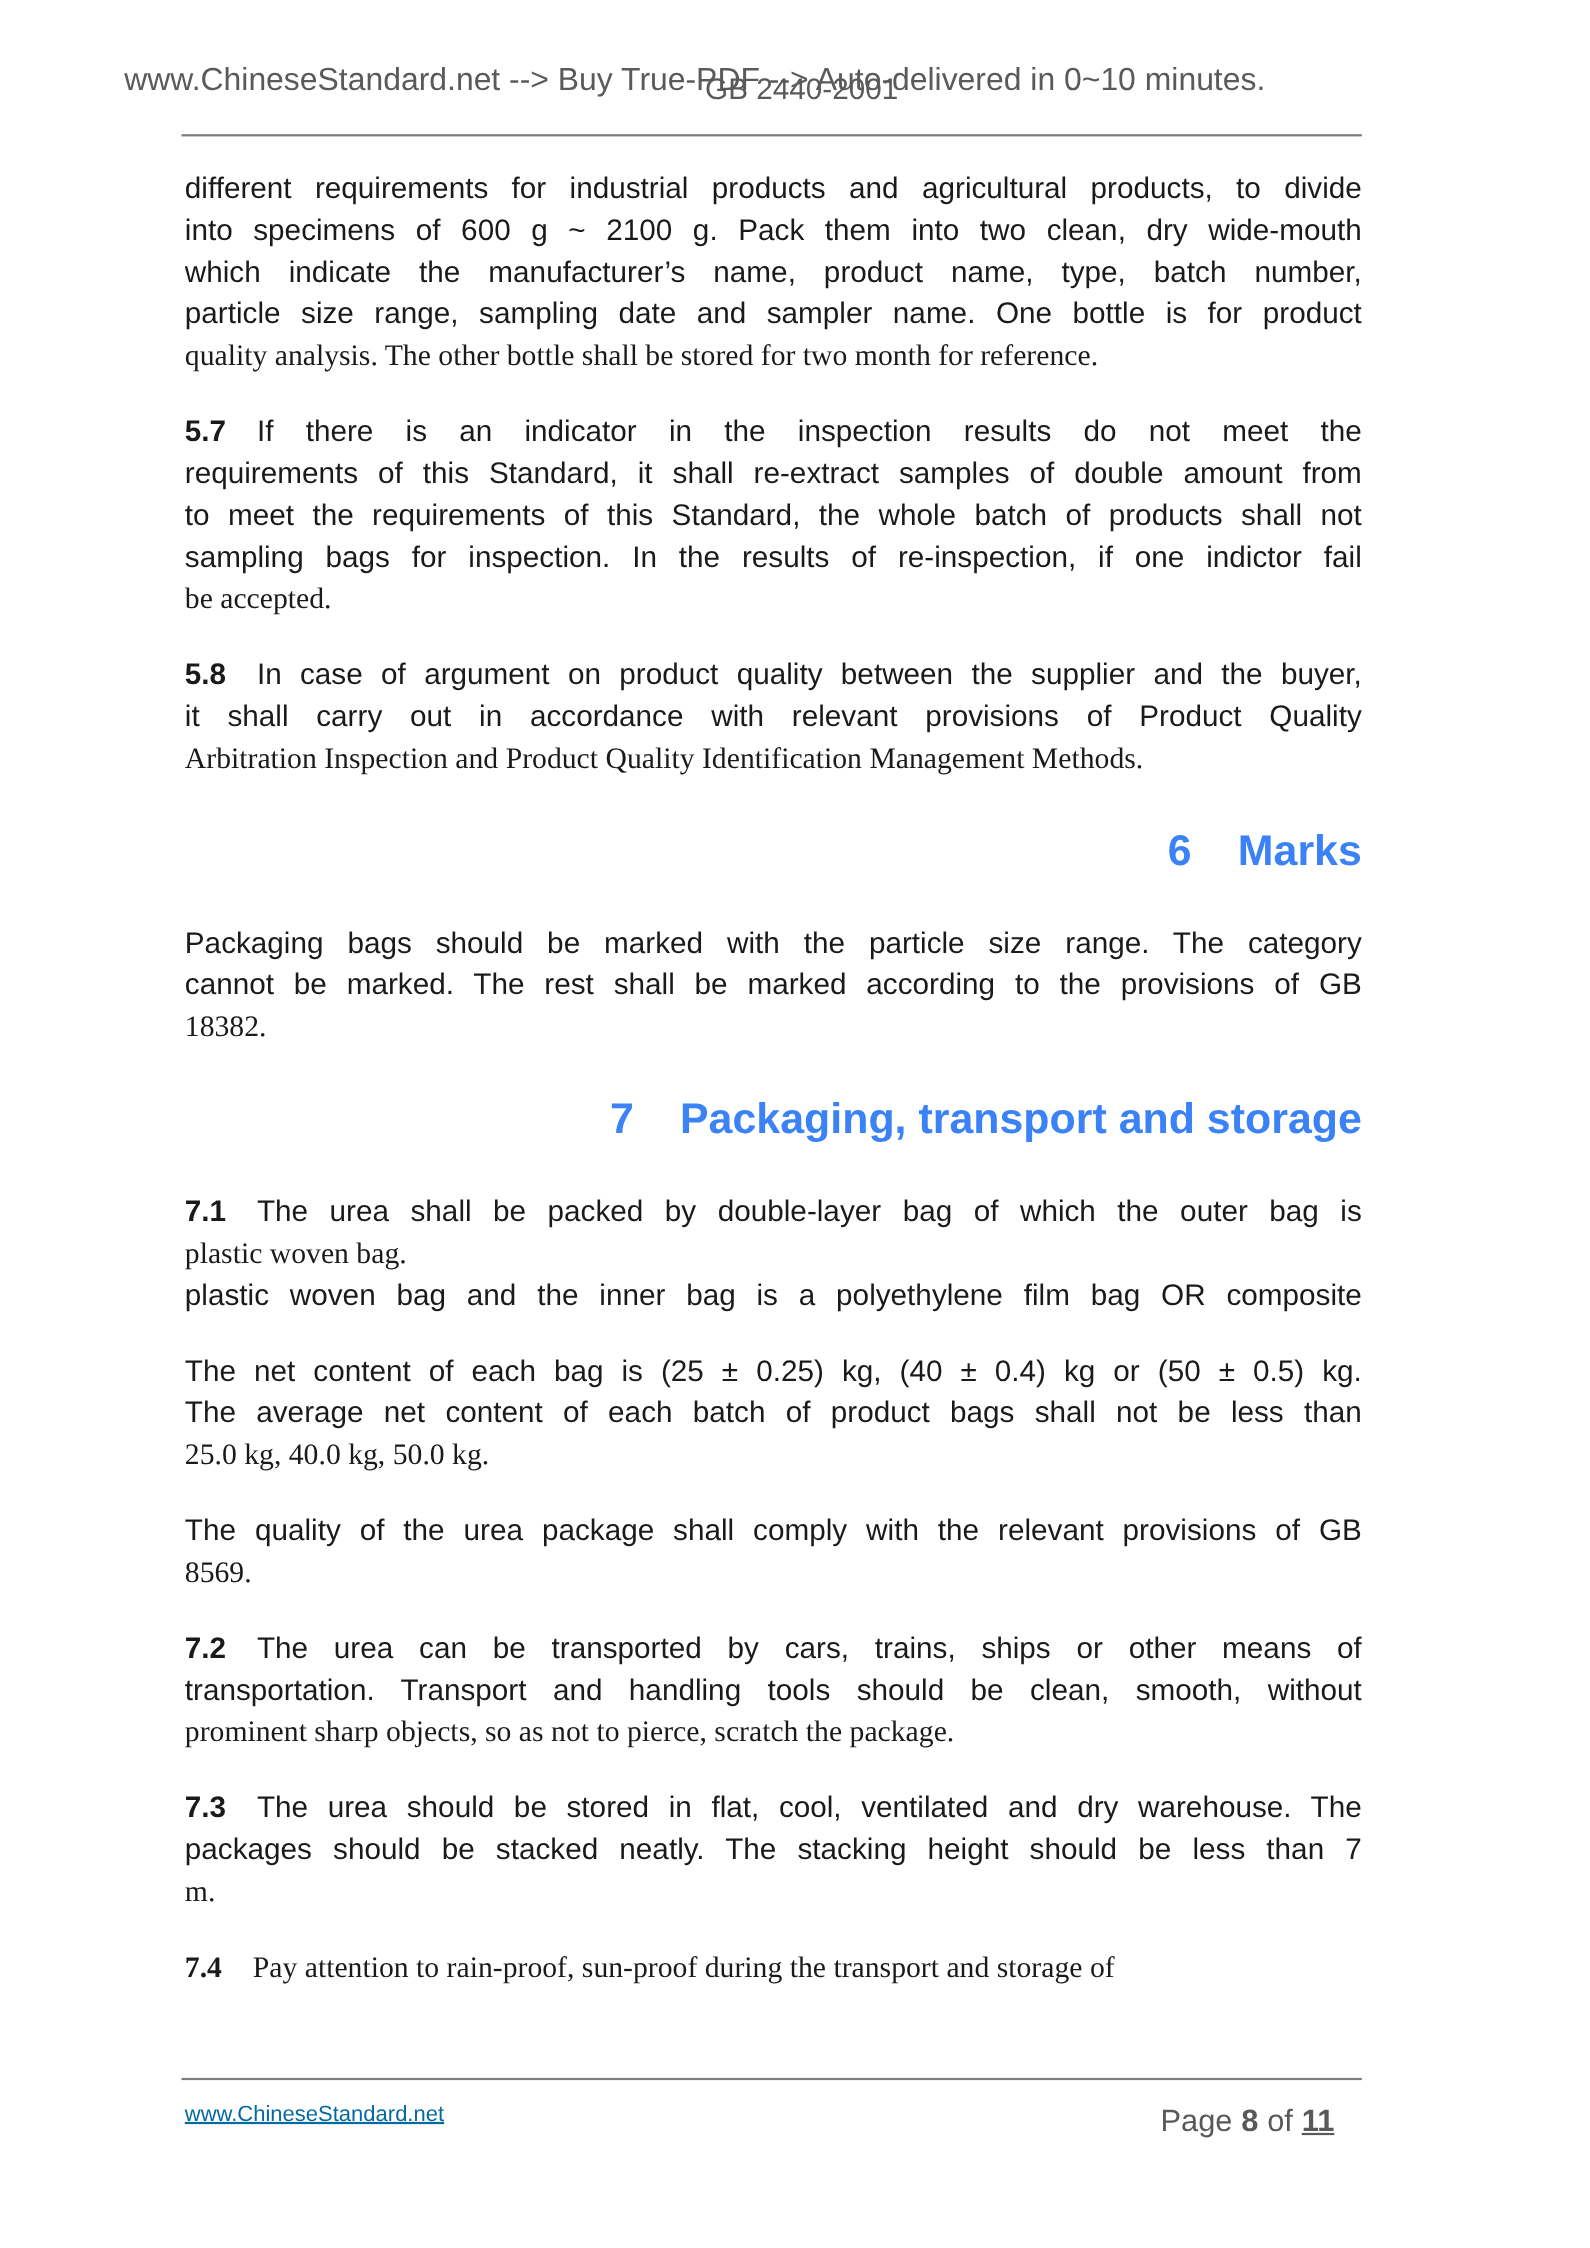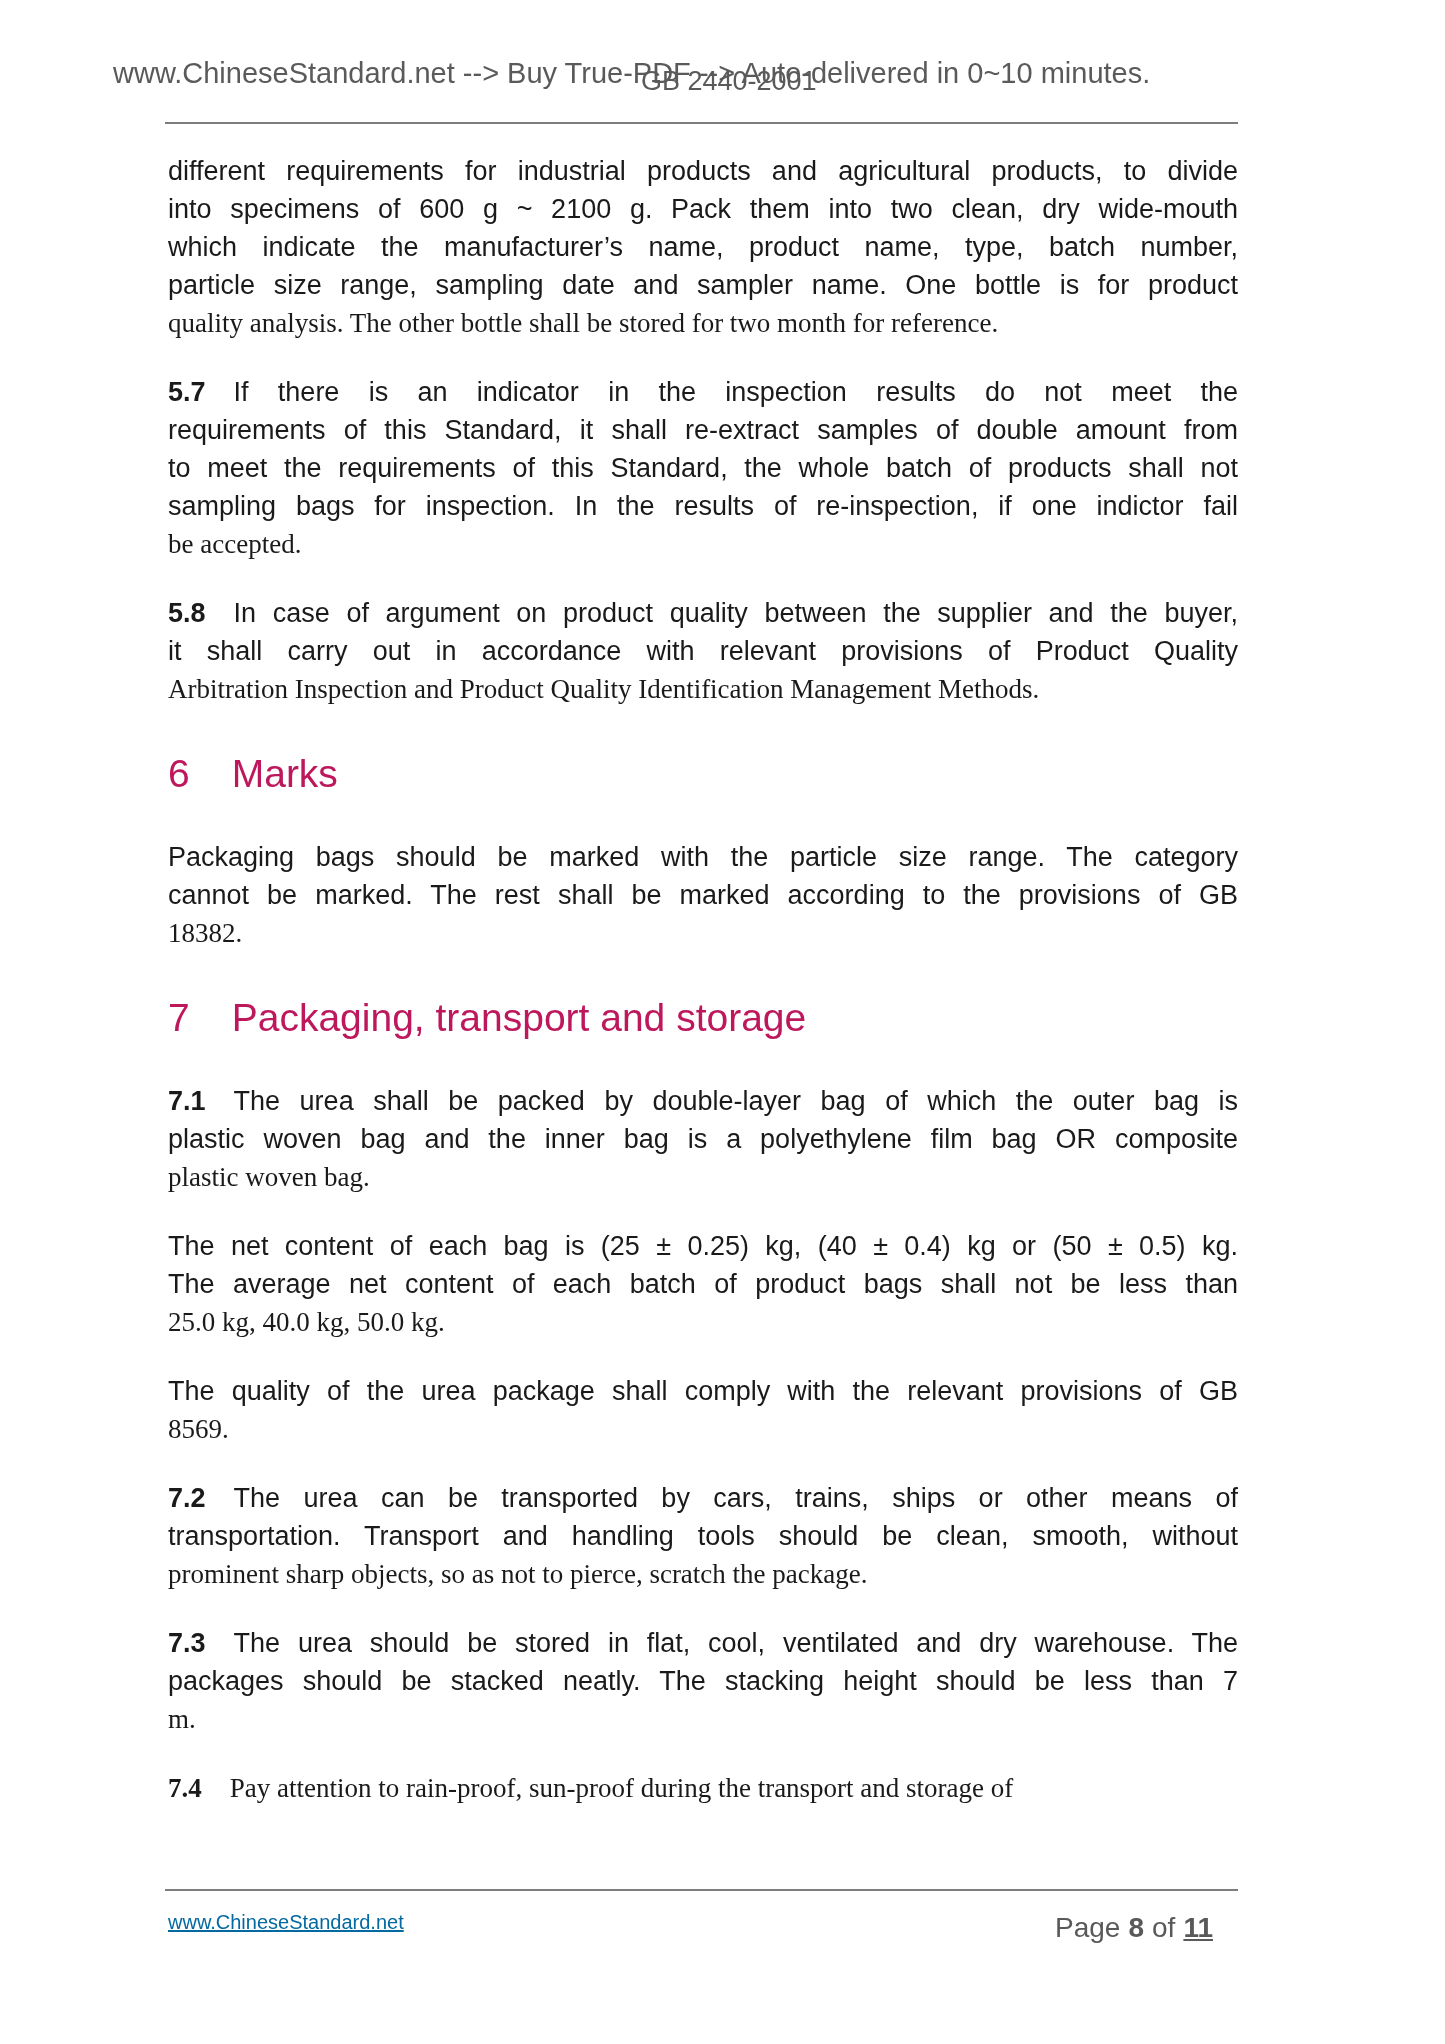--- a/index.html
+++ b/index.html
@@ -69,25 +69,26 @@
     text-align: justify;
     text-align-last: left;
     font-family: Liberation Serif, serif;
   }
   .pnum {
     font-weight: bold;
     margin-right: 28px;
   }
   .heading {
     font-size: 39px;
-    font-weight: normal;
+    font-weight: bold;
     line-height: 48px;
     margin: 42px 0 40px 0;
-    color: #be185d;
+    color: #3b82f6;
     white-space: nowrap;
+    text-align: right;
   }
   .heading .hnum { margin-right: 42px; }
 
   
   .footer-link {
     position: absolute;
     left: 168px;
     top: 1911px;
     font-size: 20px;
     color: #0369a1;
@@ -139,22 +140,22 @@
       </div>
       <div class="heading"><span class="hnum">6</span><span class="htitle">Marks</span></div>
       <div class="para">
         <div class="line">Packaging bags should be marked with the particle size range. The category</div>
         <div class="line">cannot be marked. The rest shall be marked according to the provisions of GB</div>
         <div class="line last">18382.</div>
       </div>
       <div class="heading"><span class="hnum">7</span><span class="htitle">Packaging, transport and storage</span></div>
       <div class="para">
         <div class="line"><span class="pnum">7.1</span>The urea shall be packed by double-layer bag of which the outer bag is</div>
+        <div class="line last">plastic woven bag.</div>
         <div class="line">plastic woven bag and the inner bag is a polyethylene film bag OR composite</div>
-        <div class="line last">plastic woven bag.</div>
       </div>
       <div class="para">
         <div class="line">The net content of each bag is (25 ± 0.25) kg, (40 ± 0.4) kg or (50 ± 0.5) kg.</div>
         <div class="line">The average net content of each batch of product bags shall not be less than</div>
         <div class="line last">25.0 kg, 40.0 kg, 50.0 kg.</div>
       </div>
       <div class="para">
         <div class="line">The quality of the urea package shall comply with the relevant provisions of GB</div>
         <div class="line last">8569.</div>
       </div>

